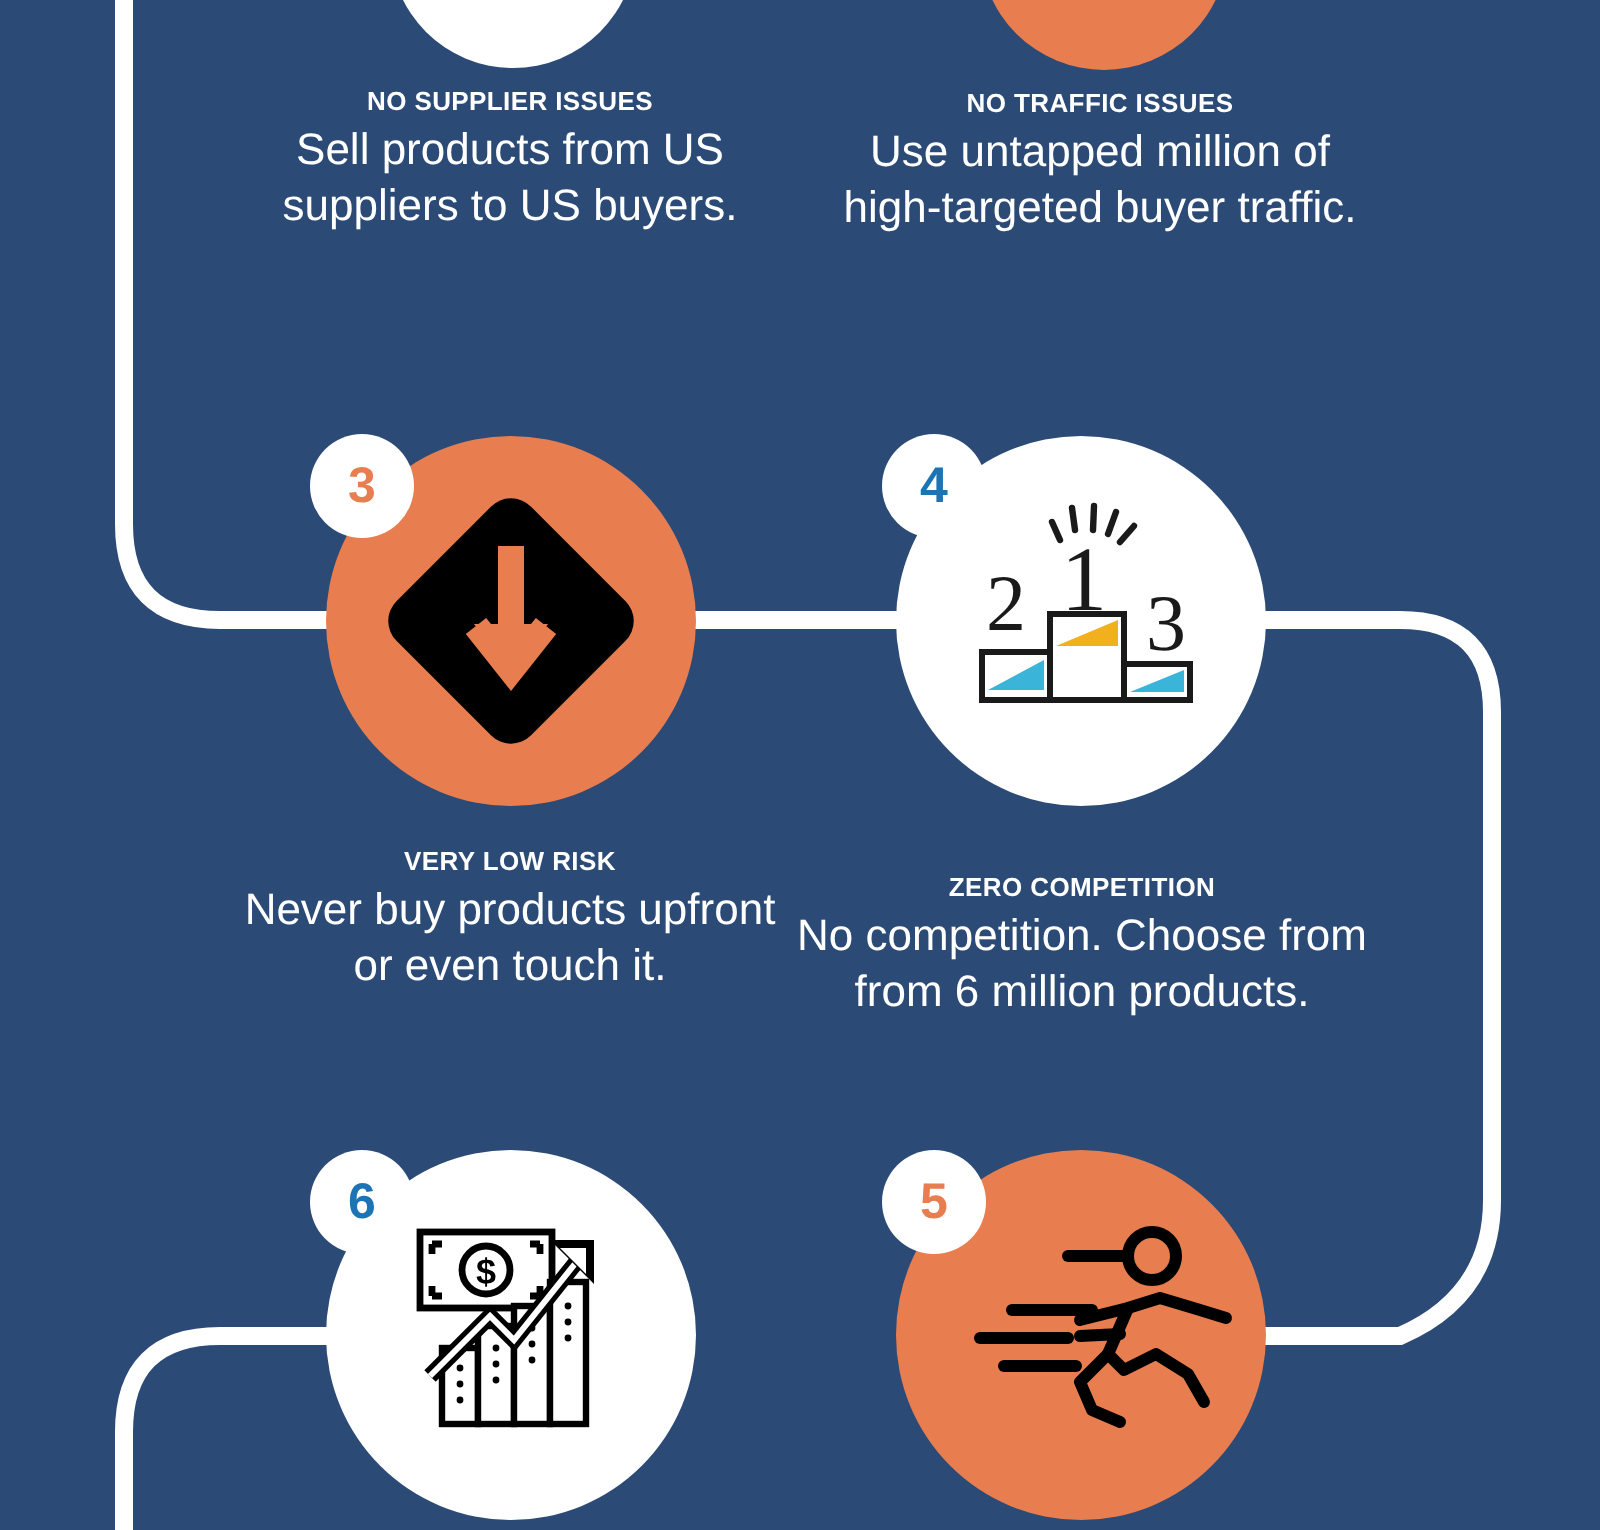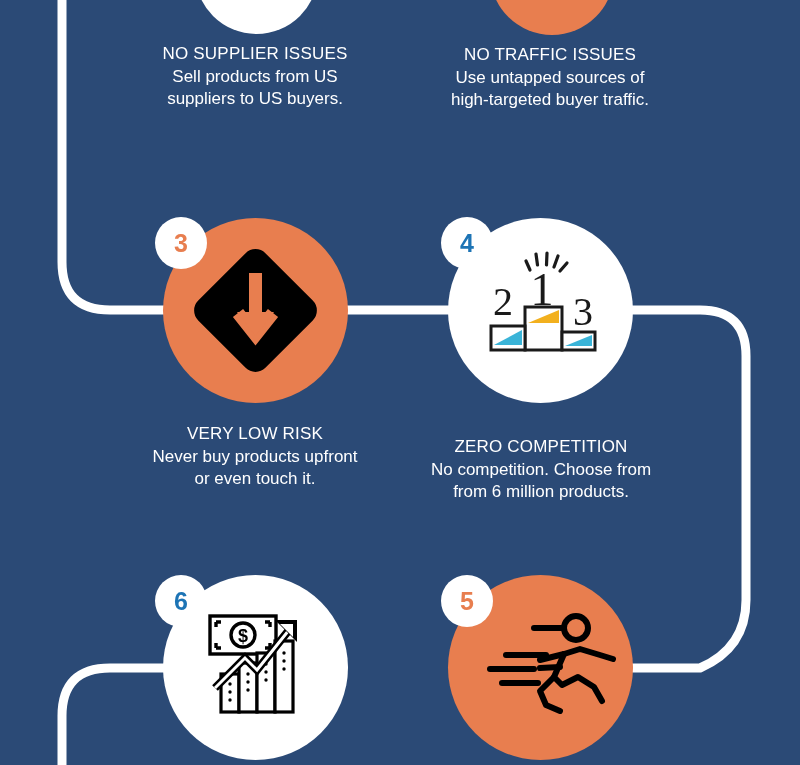--- a/index.html
+++ b/index.html
@@ -49,28 +49,28 @@
   .badge-blue { color: #1d74b5; }
 
   .caption {
     position: absolute;
     text-align: center;
     color: #ffffff;
     line-height: 1.30;
   }
   .caption .c-title {
     display: block;
-    font-size: 17px;
-    font-weight: normal;
+    font-size: 13px;
+    font-weight: bold;
     letter-spacing: 0.2px;
     margin-bottom: 1px;
   }
   .caption .c-body {
     display: block;
-    font-size: 17px;
+    font-size: 22px;
     font-weight: normal;
   }
   .icon-wrap {
     position: absolute;
     z-index: 11;
     pointer-events: none;
   }
 </style>
 </head>
 <body>
@@ -90,21 +90,21 @@
   <div class="node node-orange" style="left:490px; top:-89px; width:124px; height:124px;"></div>
 
   <div class="caption" style="left:105px; top:43px; width:300px;">
     <span class="c-title">NO SUPPLIER ISSUES</span>
     <span class="c-body">Sell products from US</span>
     <span class="c-body">suppliers to US buyers.</span>
   </div>
 
   <div class="caption" style="left:400px; top:44px; width:300px;">
     <span class="c-title">NO TRAFFIC ISSUES</span>
-    <span class="c-body">Use untapped sources of</span>
+    <span class="c-body">Use untapped million of</span>
     <span class="c-body">high-targeted buyer traffic.</span>
   </div>
 
   <div class="node node-orange" style="left:163px; top:218px; width:185px; height:185px;"></div>
 
   <div class="icon-wrap" style="left:188px; top:243px; width:135px; height:135px;">
     <svg viewBox="0 0 135 135" width="135" height="135" xmlns="http://www.w3.org/2000/svg">
       <rect x="20" y="20" width="95" height="95" rx="14" ry="14" transform="rotate(45 67.5 67.5)" fill="#000000"></rect>
       <path d="M 67.5 32 L 67.5 88 M 50 70 L 67.5 92 L 85 70" fill="none" stroke="#e87e4f" stroke-width="13" stroke-linecap="butt" stroke-linejoin="miter"></path>
       <path d="M 49 69 L 67.5 93 L 86 69 Z" fill="#e87e4f"></path>

